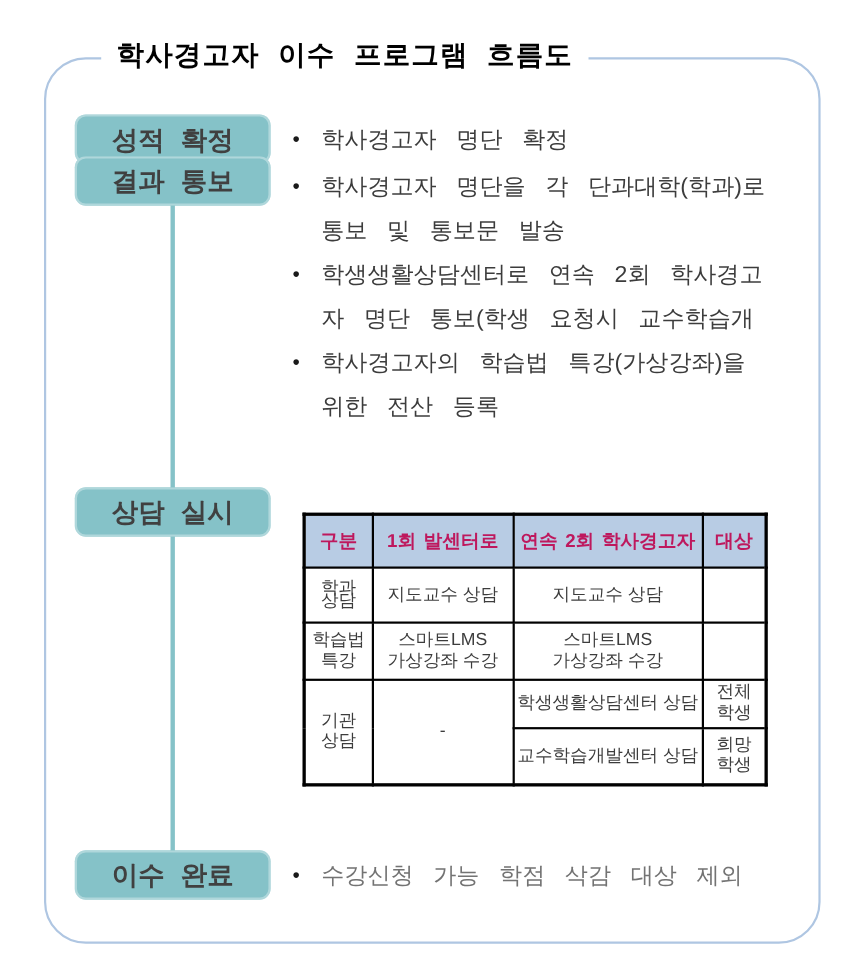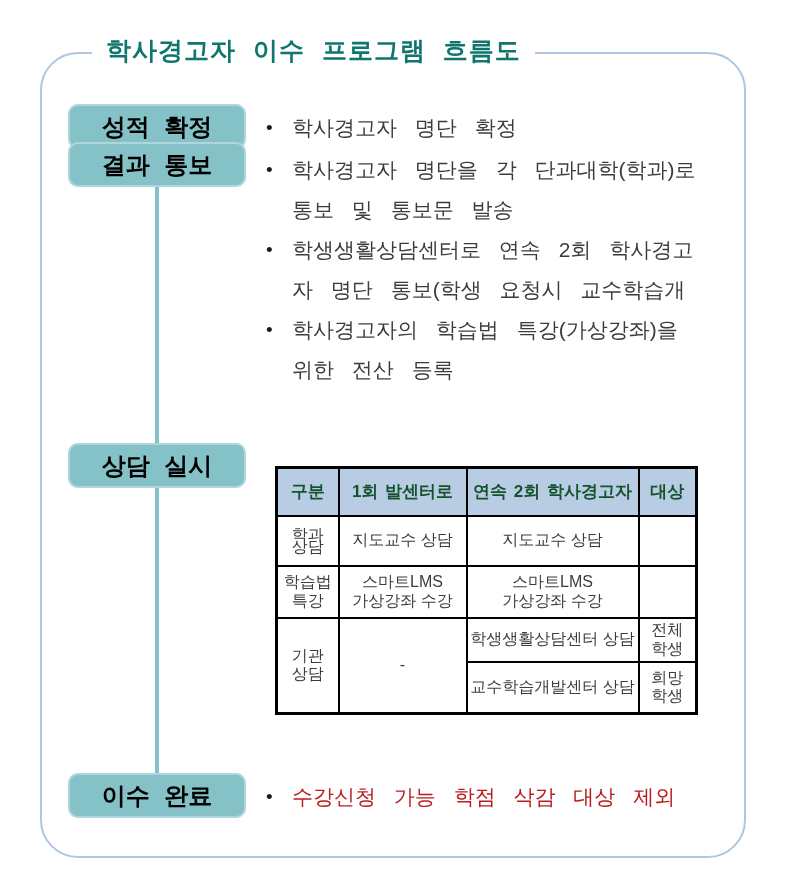--- a/index.html
+++ b/index.html
@@ -18,39 +18,39 @@
     border:2px solid #afc6e2;
     border-radius:38px;
   }
   .title{
     position:absolute;
     left:92px;top:33px;
     background:#fff;
     padding:0 14px;
     font-size:25px;
     font-weight:bold;
-    color:#0f766e;
+    color:#000000;
     letter-spacing:1px;
     word-spacing:9px;
     white-space:nowrap;
     line-height:34px;
   }
   .connector{
     position:absolute;
     left:155px;top:147px;
     width:4px;height:629px;
     background:#85c2c8;
   }
   .step-box{
     position:absolute;
     left:68px;width:178px;height:45px;
     background:#85c2c8;
     border-radius:10px;
     box-shadow:inset 0 0 0 2px rgba(255,255,255,0.35);
-    color:#000000;
+    color:#404040;
     font-size:24px;font-weight:bold;
     word-spacing:8px;
     display:flex;align-items:center;justify-content:center;
     white-space:nowrap;
   }
   .box-1{top:104px;}
   .box-2{top:142px;}
   .box-3{top:443px;}
   .box-4{top:773px;}
   .bullets{
@@ -66,21 +66,21 @@
   .bullets-4{top:777px;}
   .bullet-item{display:flex;align-items:flex-start;}
   .dot{
     width:26px;flex:0 0 26px;
     color:#1a1a1a;
     font-size:19px;
     text-align:left;
   }
   .lines{flex:1;}
   .b-line{white-space:nowrap;word-spacing:12px;}
-  .red-text{color:#b91c1c;}
+  .red-text{color:#737373;}
   table.counsel{
     position:absolute;
     left:275px;top:466px;
     border-collapse:collapse;
     table-layout:fixed;
     background:#fff;
     border:3px solid #000;
     font-size:16px;
     color:#3c3c3c;
   }
@@ -88,21 +88,21 @@
     border:2px solid #000;
     text-align:center;
     vertical-align:middle;
     padding:0 2px;
     overflow:hidden;
   }
   table.counsel th{
     background:#b8cce4;
     font-weight:bold;
     font-size:17px;
-    color:#14532d;
+    color:#be185d;
     word-spacing:2px;
     white-space:nowrap;
   }
   .col-cat{width:62px;}
   .col-first{width:128px;}
   .col-second{width:172px;}
   .col-target{width:58px;}
   .row-h{height:48px;}
   .row-1{height:50px;padding-left:32px;}
   .row-2{height:52px;}

